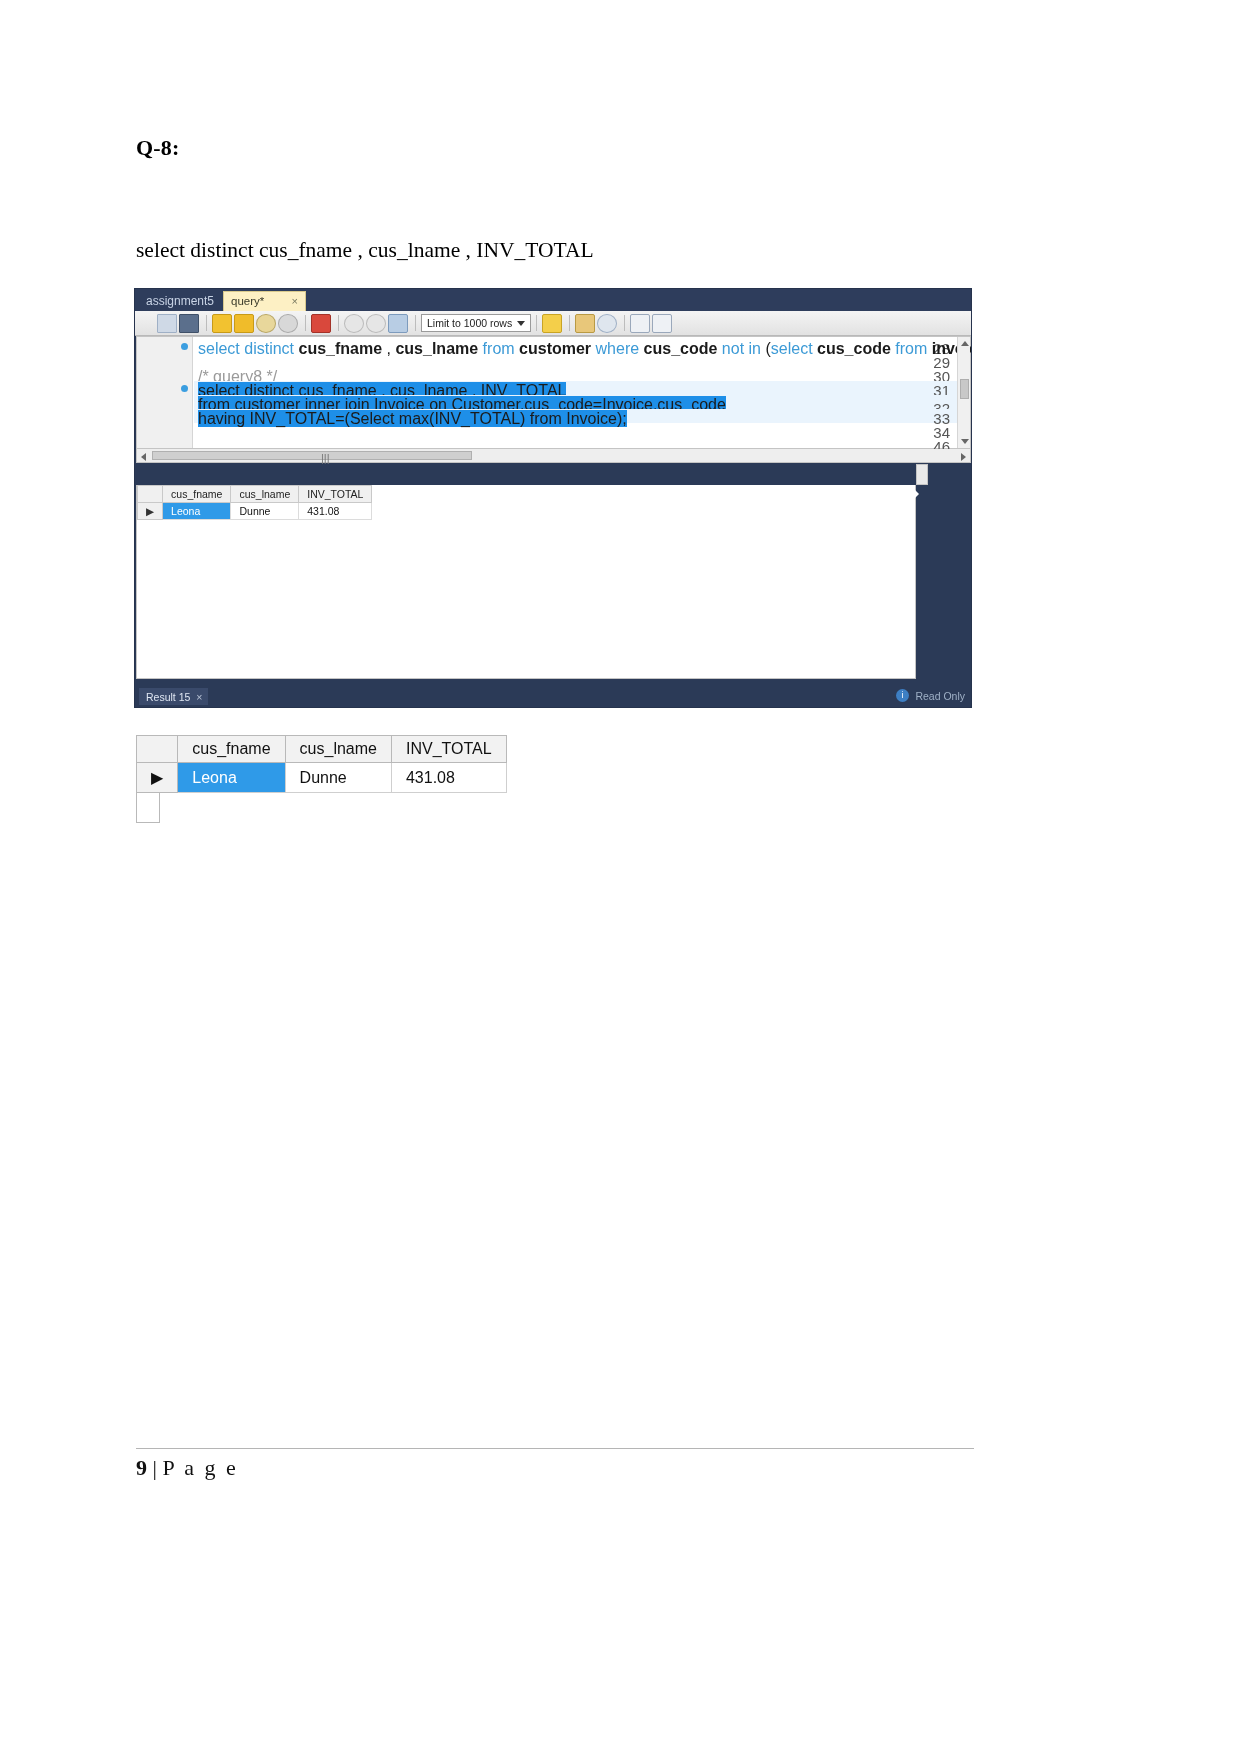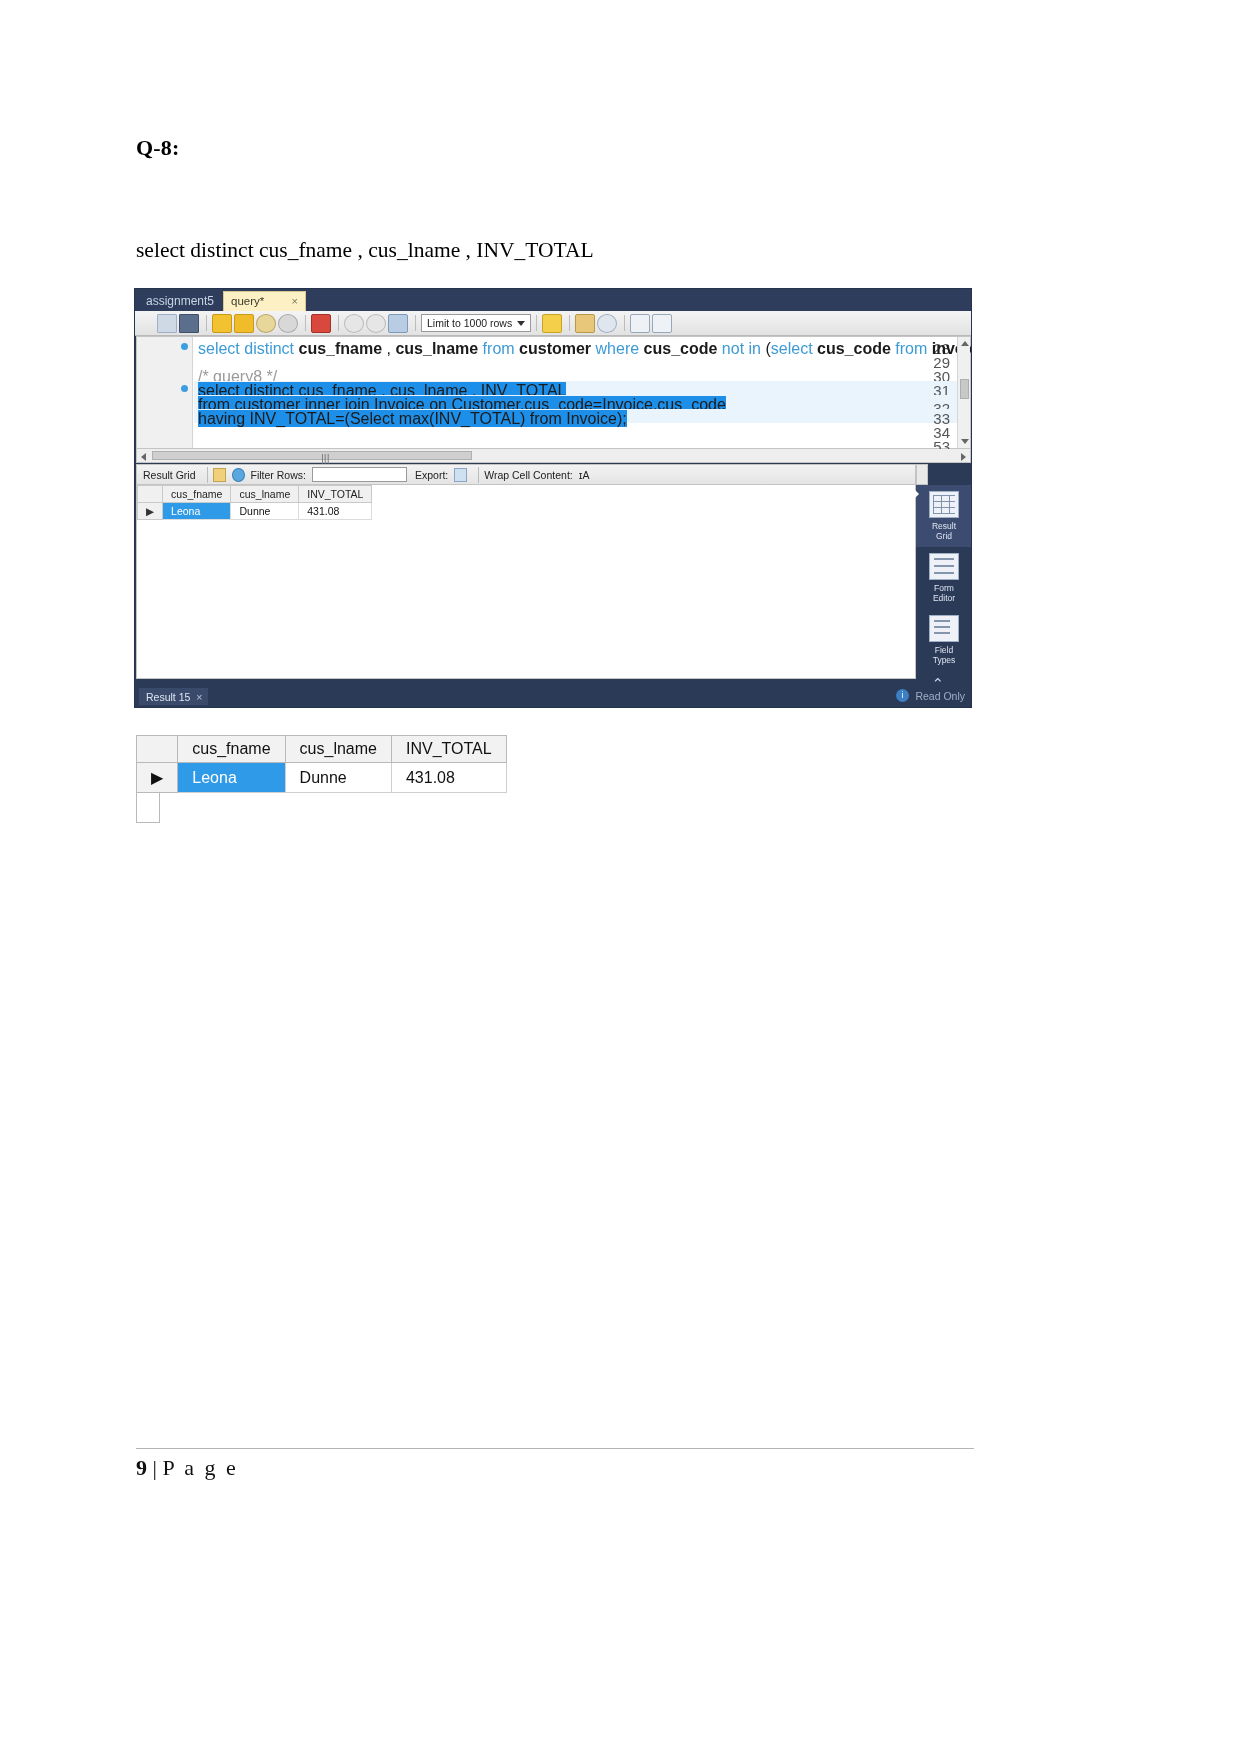--- a/index.html
+++ b/index.html
@@ -385,51 +385,38 @@
           <div class="bp" style="top: 48px;"></div>
           <div class="cl" style="top: 45px; left: 61px;"><span class="plain sel">select distinct cus_fname , cus_lname , INV_TOTAL</span></div>
           <div class="rowhl" style="top: 58px; height: 14px;"></div>
           <div class="ln" style="top: 63px;">32</div>
           <div class="cl" style="top: 59px; left: 61px;"><span class="plain sel">from customer inner join Invoice on Customer.cus_code=Invoice.cus_code</span></div>
           <div class="rowhl" style="top: 72px; height: 14px;"></div>
           <div class="ln" style="top: 73px;">33</div>
           <div class="cl" style="top: 73px; left: 61px;"><span class="plain sel">having INV_TOTAL=(Select max(INV_TOTAL) from Invoice);</span></div>
           <div class="ln" style="top: 87px;">34</div>
           <div class="cl" style="top: 87px; left: 61px;"></div>
-          <div class="ln" style="top: 101px;">53</div>
+          <div class="ln" style="top: 101px;">46</div>
           <div class="cl" style="top: 101px; left: 61px;"></div>
         </div>
       <div class="vscroll">
         <div class="arrow-up"></div>
         <div class="thumb"></div>
         <div class="arrow-dn"></div>
       </div>
     </div>
 
     <div class="hscroll">
       <div class="lft"></div>
       <div class="thumb">
         <span class="hs-dots">|||</span>
       </div>
       <div class="rgt"></div>
     </div>
 
-    <div class="rg-toolbar">
-      <span class="lbl">Result Grid</span>
-      <span class="tb-sep"></span>
-      <span class="mini mini-y"></span>
-      <span class="mini mini-b"></span>
-      <span class="lbl">Filter Rows:</span>
-      <span class="filter-input"></span>
-      <span class="lbl">Export:</span>
-      <span class="mini mini-g"></span>
-      <span class="tb-sep"></span>
-      <span class="lbl">Wrap Cell Content:</span>
-      <span class="lbl">ɪA</span>
-    </div>
     <div class="split-handle"></div>
 
     <div class="rg-body">
       <table class="grid-table" id="result-table">
           <thead>
             <tr>
               <th class="rowmark"></th>
               <th>cus_fname</th>
               <th>cus_lname</th>
               <th>INV_TOTAL</th>
@@ -439,38 +426,20 @@
             <tr>
               <td class="rowmark">▶</td>
               <td class="cell-sel">Leona</td>
               <td>Dunne</td>
               <td class="num">431.08</td>
             </tr>
           </tbody>
         </table>
     </div>
 
-    <div class="rg-side" id="rg-sidebar">
-        <div class="side-btn active">
-          <div class="side-glyph grid"></div>
-          <div>Result</div>
-          <div>Grid</div>
-        </div>
-        <div class="side-btn">
-          <div class="side-glyph form"></div>
-          <div>Form</div>
-          <div>Editor</div>
-        </div>
-        <div class="side-btn">
-          <div class="side-glyph field"></div>
-          <div>Field</div>
-          <div>Types</div>
-        </div>
-        <div class="side-arrows">⌃⌄</div>
-      </div>
     <div class="collapse-arrow"></div>
 
     <div class="wb-status">
       <span class="st-tab">
         <span>Result 15</span>
         <span class="x">×</span>
       </span>
       <span class="st-info">i</span>
       <span class="st-right">Read Only</span>
     </div>

